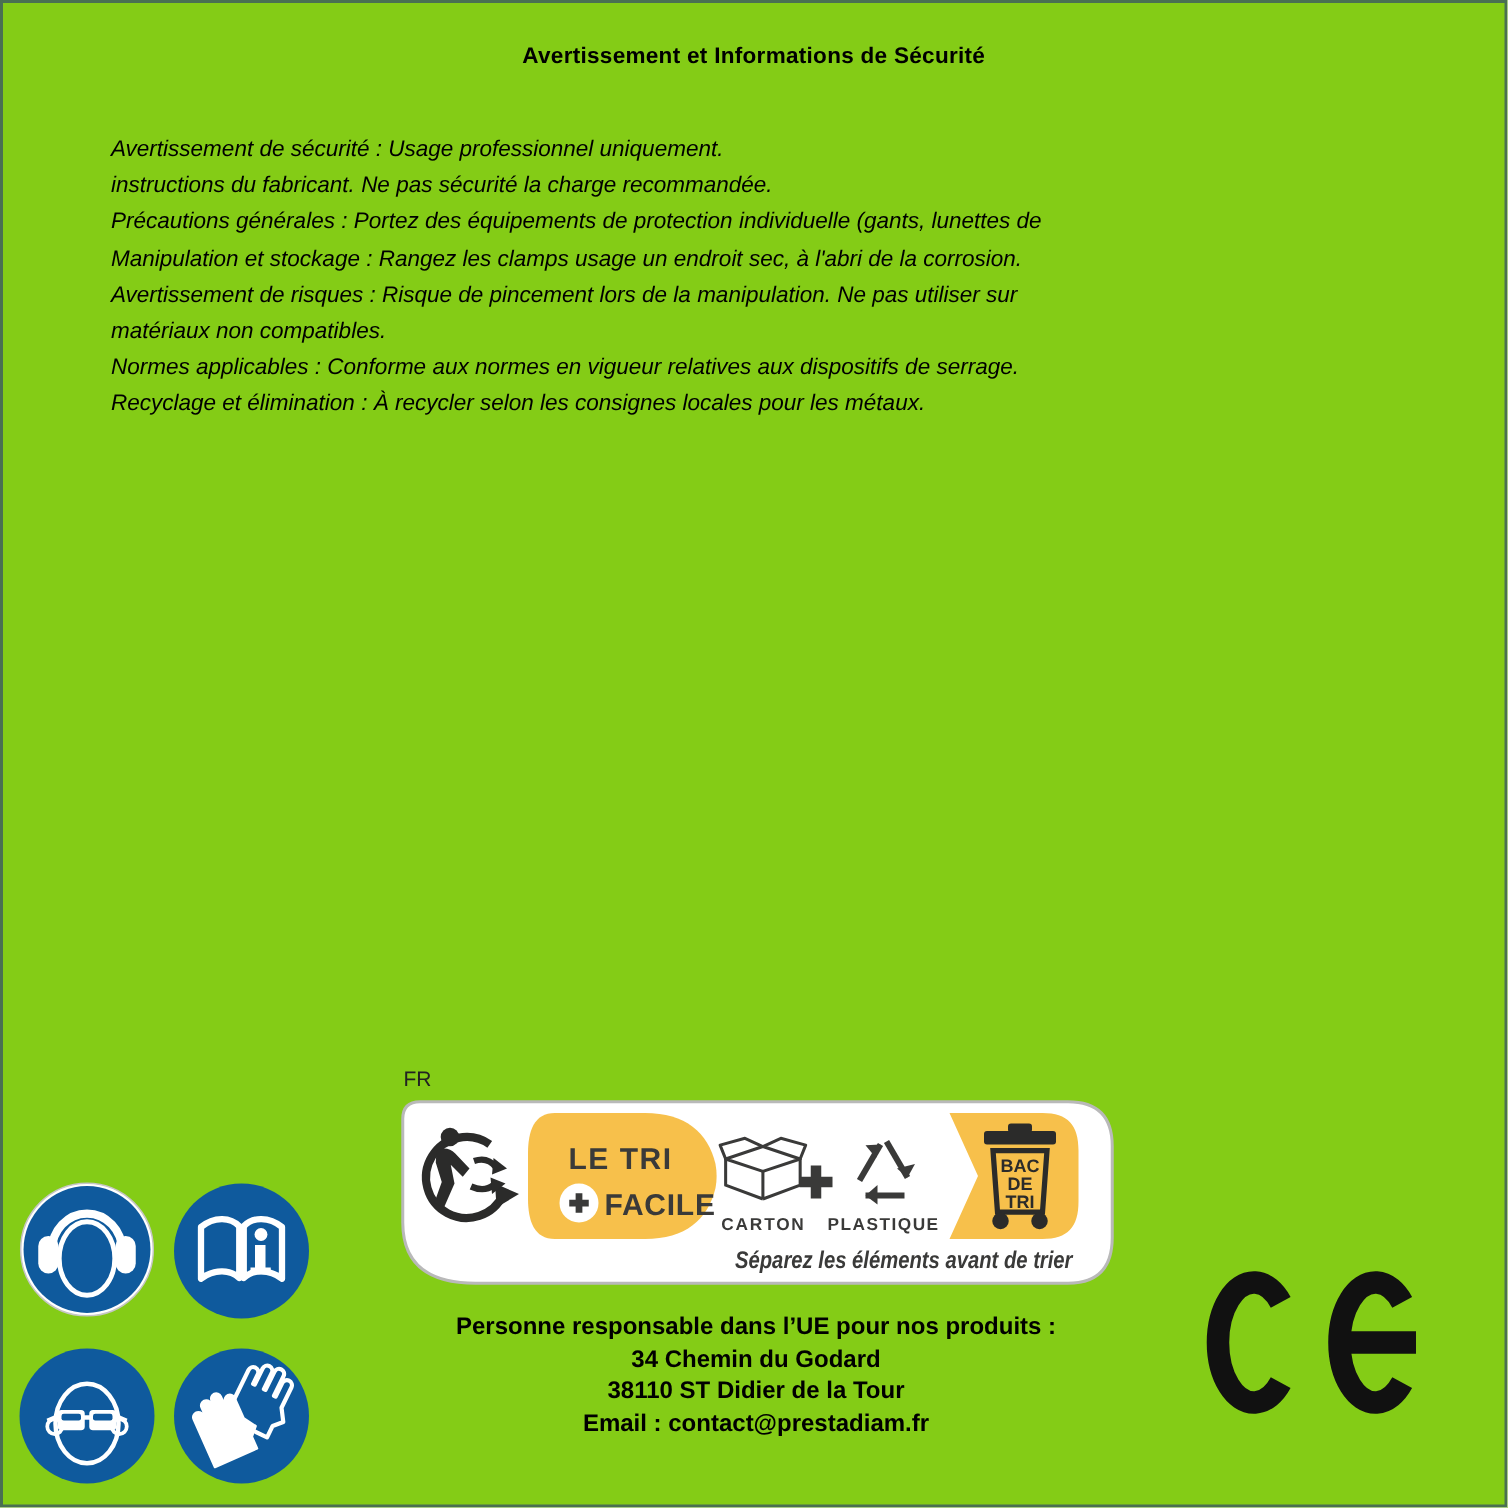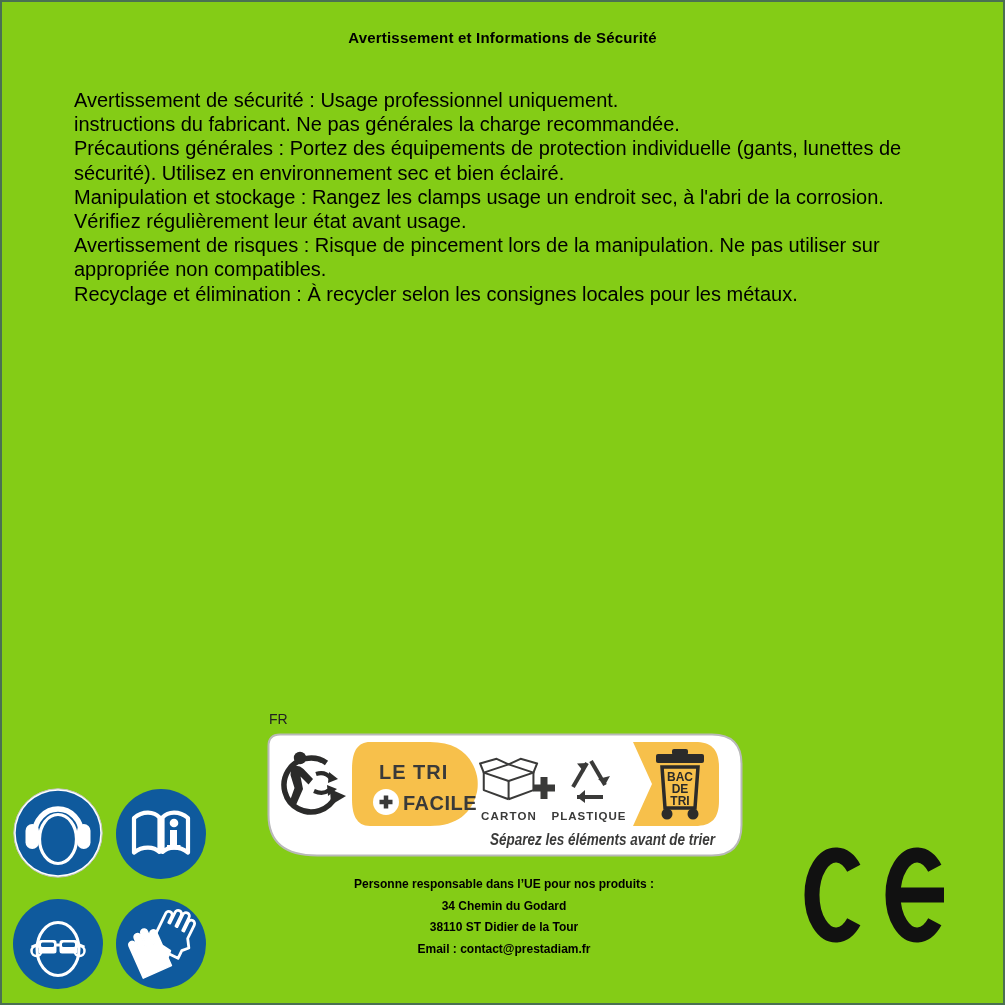--- a/index.html
+++ b/index.html
@@ -7,55 +7,54 @@
     position:relative;width:1005px;height:1005px;box-sizing:border-box;
     border:2px solid #4A7052;background:#84cc16;overflow:hidden;
     font-family:"Liberation Sans", sans-serif;color:#000;
   }
   .title{
     position:absolute;top:27px;left:0;width:100%;text-align:center;
     font-size:15px;font-weight:bold;letter-spacing:.2px;
   }
   .body-text{
     position:absolute;left:72px;top:86px;width:920px;
-    font-size:20px;line-height:24.2px;white-space:nowrap;
+    font-size:15px;line-height:24.2px;white-space:nowrap;font-style:italic;
   }
   .fr-tag{
     position:absolute;left:267px;top:709px;font-size:14px;font-weight:normal;color:#222;
   }
   .label-svg{position:absolute;left:265px;top:731px;}
   .address{
     position:absolute;left:252px;top:872px;width:500px;text-align:center;
-    font-size:12px;font-weight:bold;line-height:21.6px;white-space:nowrap;
+    font-size:16px;font-weight:bold;line-height:21.6px;white-space:nowrap;
   }
   .ce{position:absolute;left:798px;top:845px;}
   .picto{position:absolute;}
   .p1{left:11px;top:786px;}
   .p2{left:114px;top:787px;}
   .p3{left:11px;top:897px;}
   .p4{left:114px;top:897px;}
   svg{display:block;overflow:visible;}
   .lbl-bold{font-family:"Liberation Sans",sans-serif;font-weight:bold;}
 </style>
 </head>
 <body>
 
 <div class="page">
 
   <div class="title">Avertissement et Informations de Sécurité</div>
 
   <div class="body-text">
     <div>Avertissement de sécurité : Usage professionnel uniquement.</div>
-    <div>instructions du fabricant. Ne pas générales la charge recommandée.</div>
+    <div>instructions du fabricant. Ne pas sécurité la charge recommandée.</div>
     <div>Précautions générales : Portez des équipements de protection individuelle (gants, lunettes de</div>
-    <div>sécurité). Utilisez en environnement sec et bien éclairé.</div>
     <div>Manipulation et stockage : Rangez les clamps usage un endroit sec, à l'abri de la corrosion.</div>
-    <div>Vérifiez régulièrement leur état avant usage.</div>
     <div>Avertissement de risques : Risque de pincement lors de la manipulation. Ne pas utiliser sur</div>
-    <div>appropriée non compatibles.</div>
+    <div>matériaux non compatibles.</div>
+    <div>Normes applicables : Conforme aux normes en vigueur relatives aux dispositifs de serrage.</div>
     <div>Recyclage et élimination : À recycler selon les consignes locales pour les métaux.</div>
   </div>
 
   <svg class="picto p1" width="90" height="90" viewBox="0 0 90 90">
     <circle cx="45" cy="45" r="44.2" fill="#fff" stroke="#c6c6c6" stroke-width="1"></circle>
     <circle cx="45" cy="45" r="42.3" fill="#0F5A9D"></circle>
     <path d="M 21.5 46 A 23.5 25 0 0 1 68.5 46" stroke="#fff" stroke-width="5.5" fill="none"></path>
     <ellipse cx="45" cy="51" rx="18.5" ry="24.5" stroke="#fff" stroke-width="3.2" fill="none"></ellipse>
     <rect x="12.5" y="36" width="13.5" height="25" rx="6.7" fill="#fff"></rect>
     <rect x="64" y="36" width="13.5" height="25" rx="6.7" fill="#fff"></rect>

